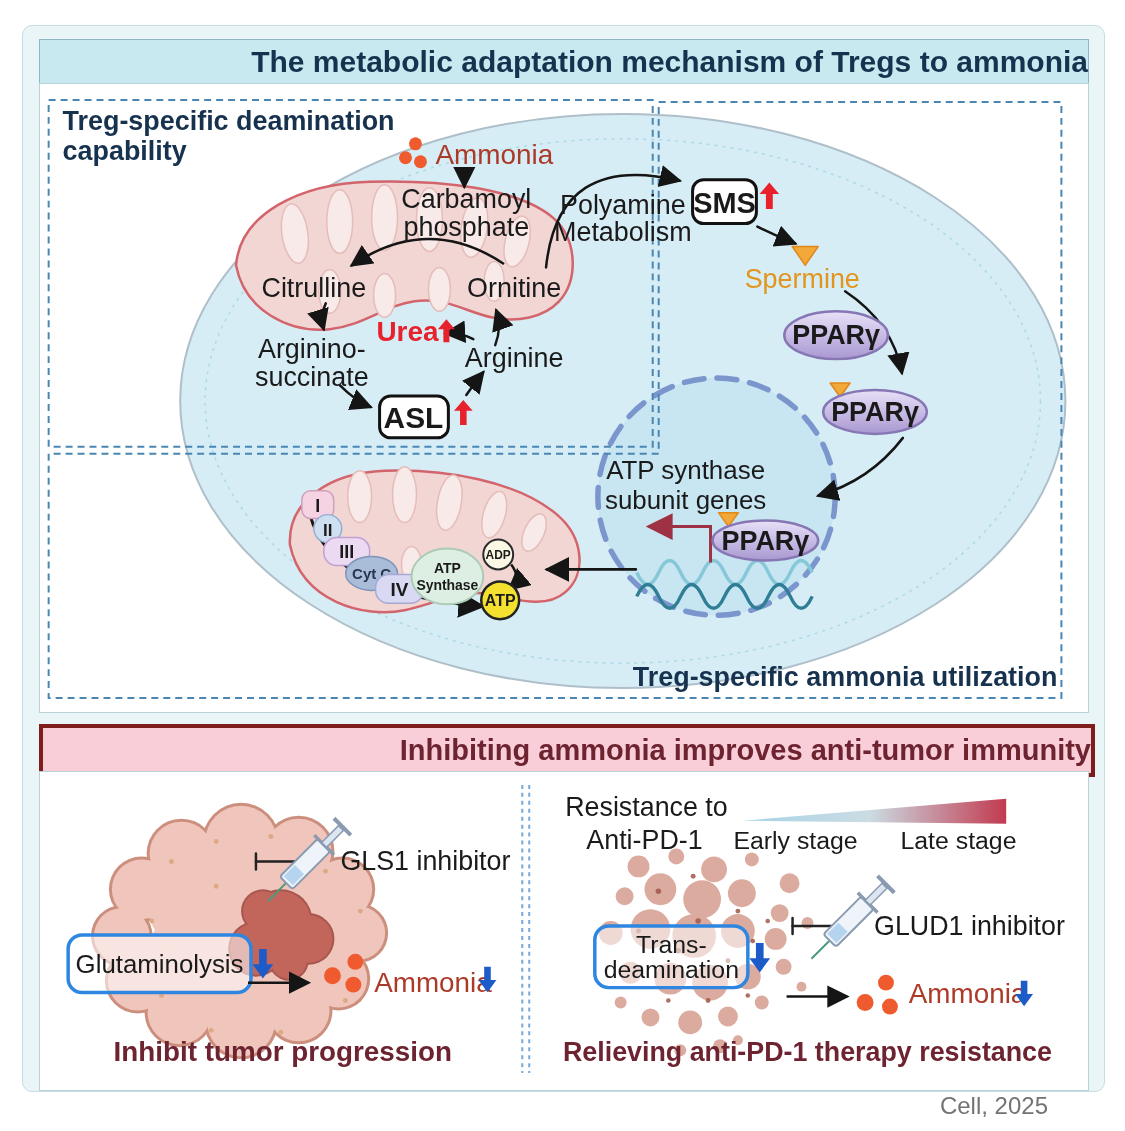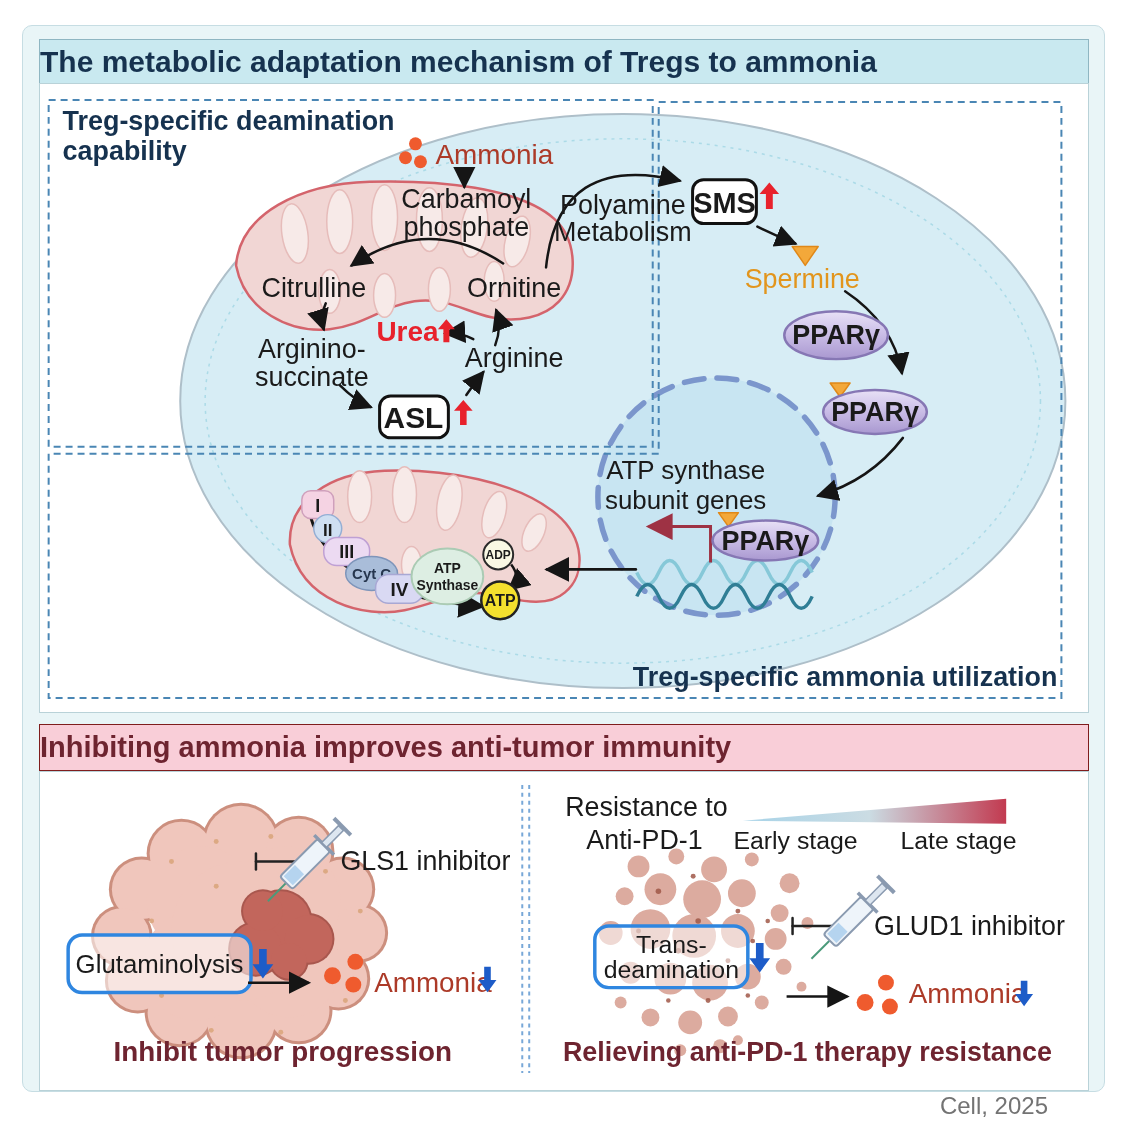--- a/index.html
+++ b/index.html
@@ -6,31 +6,31 @@
   body{
     width:1125px;height:1131px;position:relative;background:#ffffff;
     font-family:"Liberation Sans",sans-serif;color:#111;
   }
   .frame{
     position:absolute;left:22px;top:25px;width:1081px;height:1065px;
     background:#e9f5f7;border:1px solid #c6dde3;border-radius:10px;
   }
   .hdr{
     position:absolute;left:16px;width:1048px;height:44px;
-    display:flex;align-items:center;justify-content:flex-start;
+    display:flex;align-items:center;justify-content:flex-end;
     font-weight:bold;
   }
   .hdr-top{
     top:13px;background:var(--top-header-bg,#c9e9f0);
     border:1px solid #8fb6c2;color:var(--top-header-text,#16324f);
     font-size:30px;
   }
   .hdr-bottom{
     top:698px;height:45px;background:var(--bottom-header-bg,#f9ced8);
-    border:1px solid #7f1d1d;color:var(--bottom-header-text,#6e2430);
+    border:4px solid #7f1d1d;color:var(--bottom-header-text,#6e2430);
     font-size:29px;
   }
   .body-panel{
     position:absolute;left:16px;width:1048px;background:#ffffff;
     border:1px solid #b9d2d8;
   }
   .body-top{top:57px;height:628px;}
   .body-bottom{top:745px;height:318px;}
   .credit{
     position:absolute;top:1092px;right:77px;font-size:24px;color:#737373;

